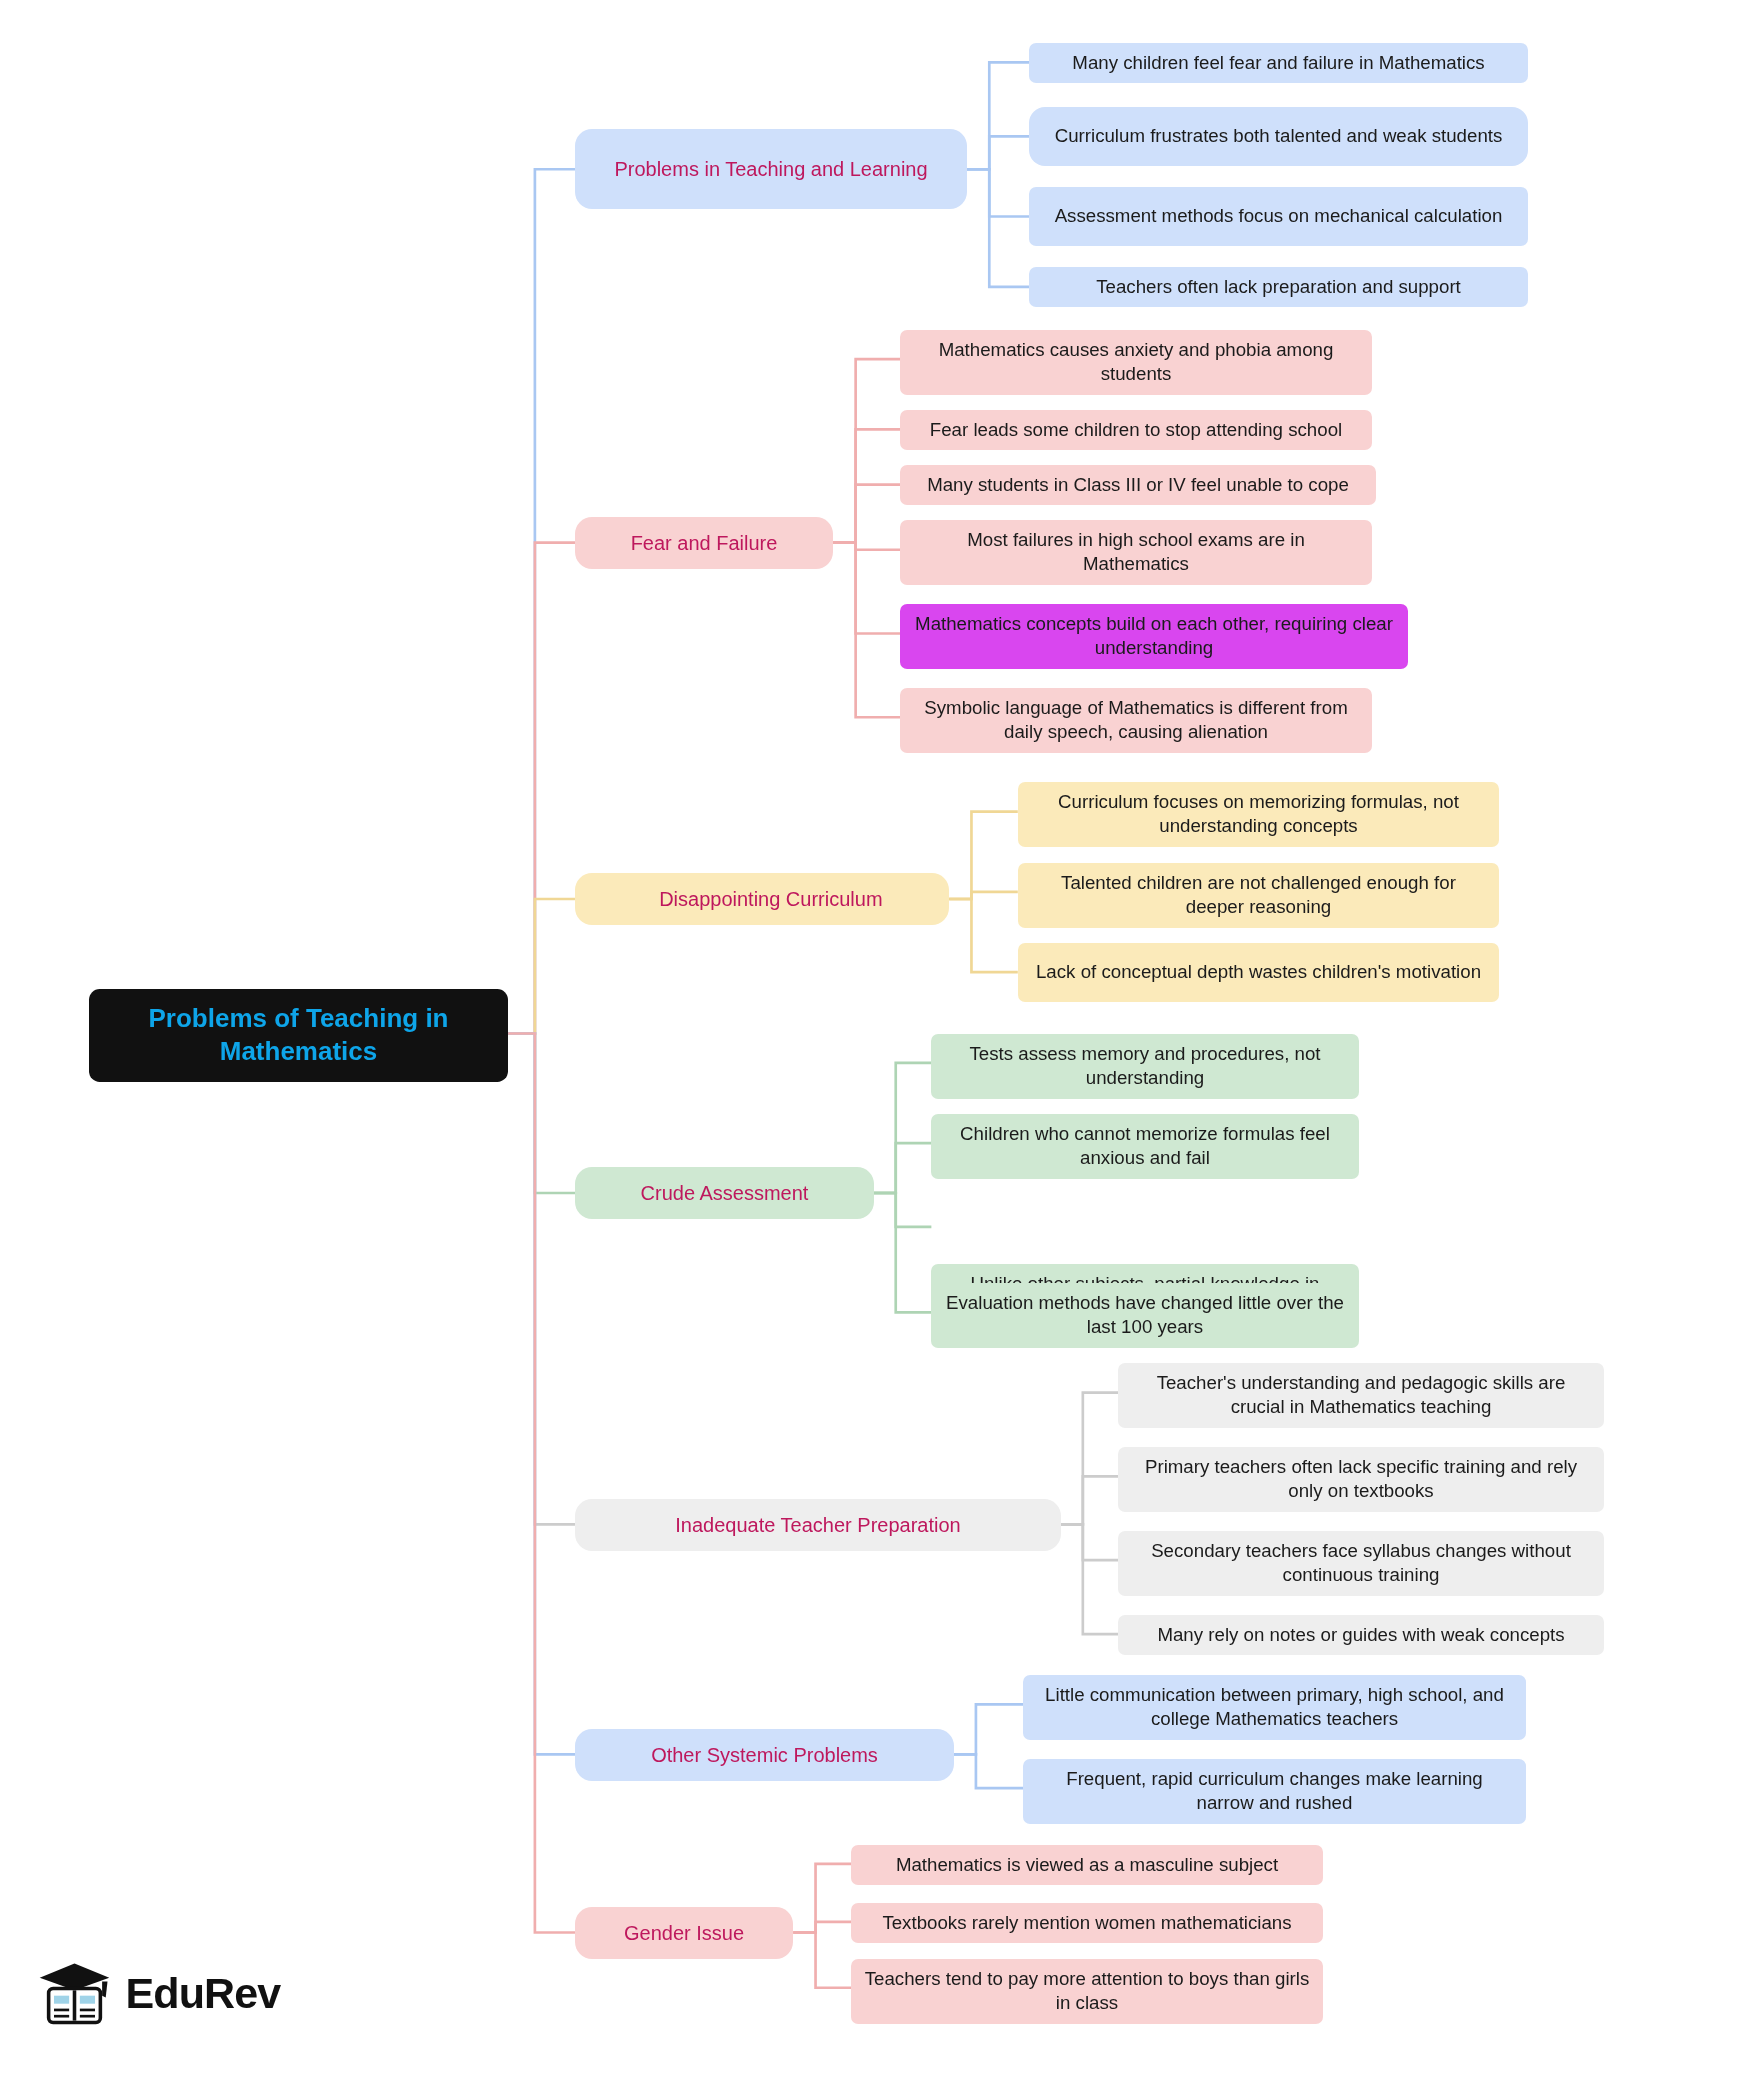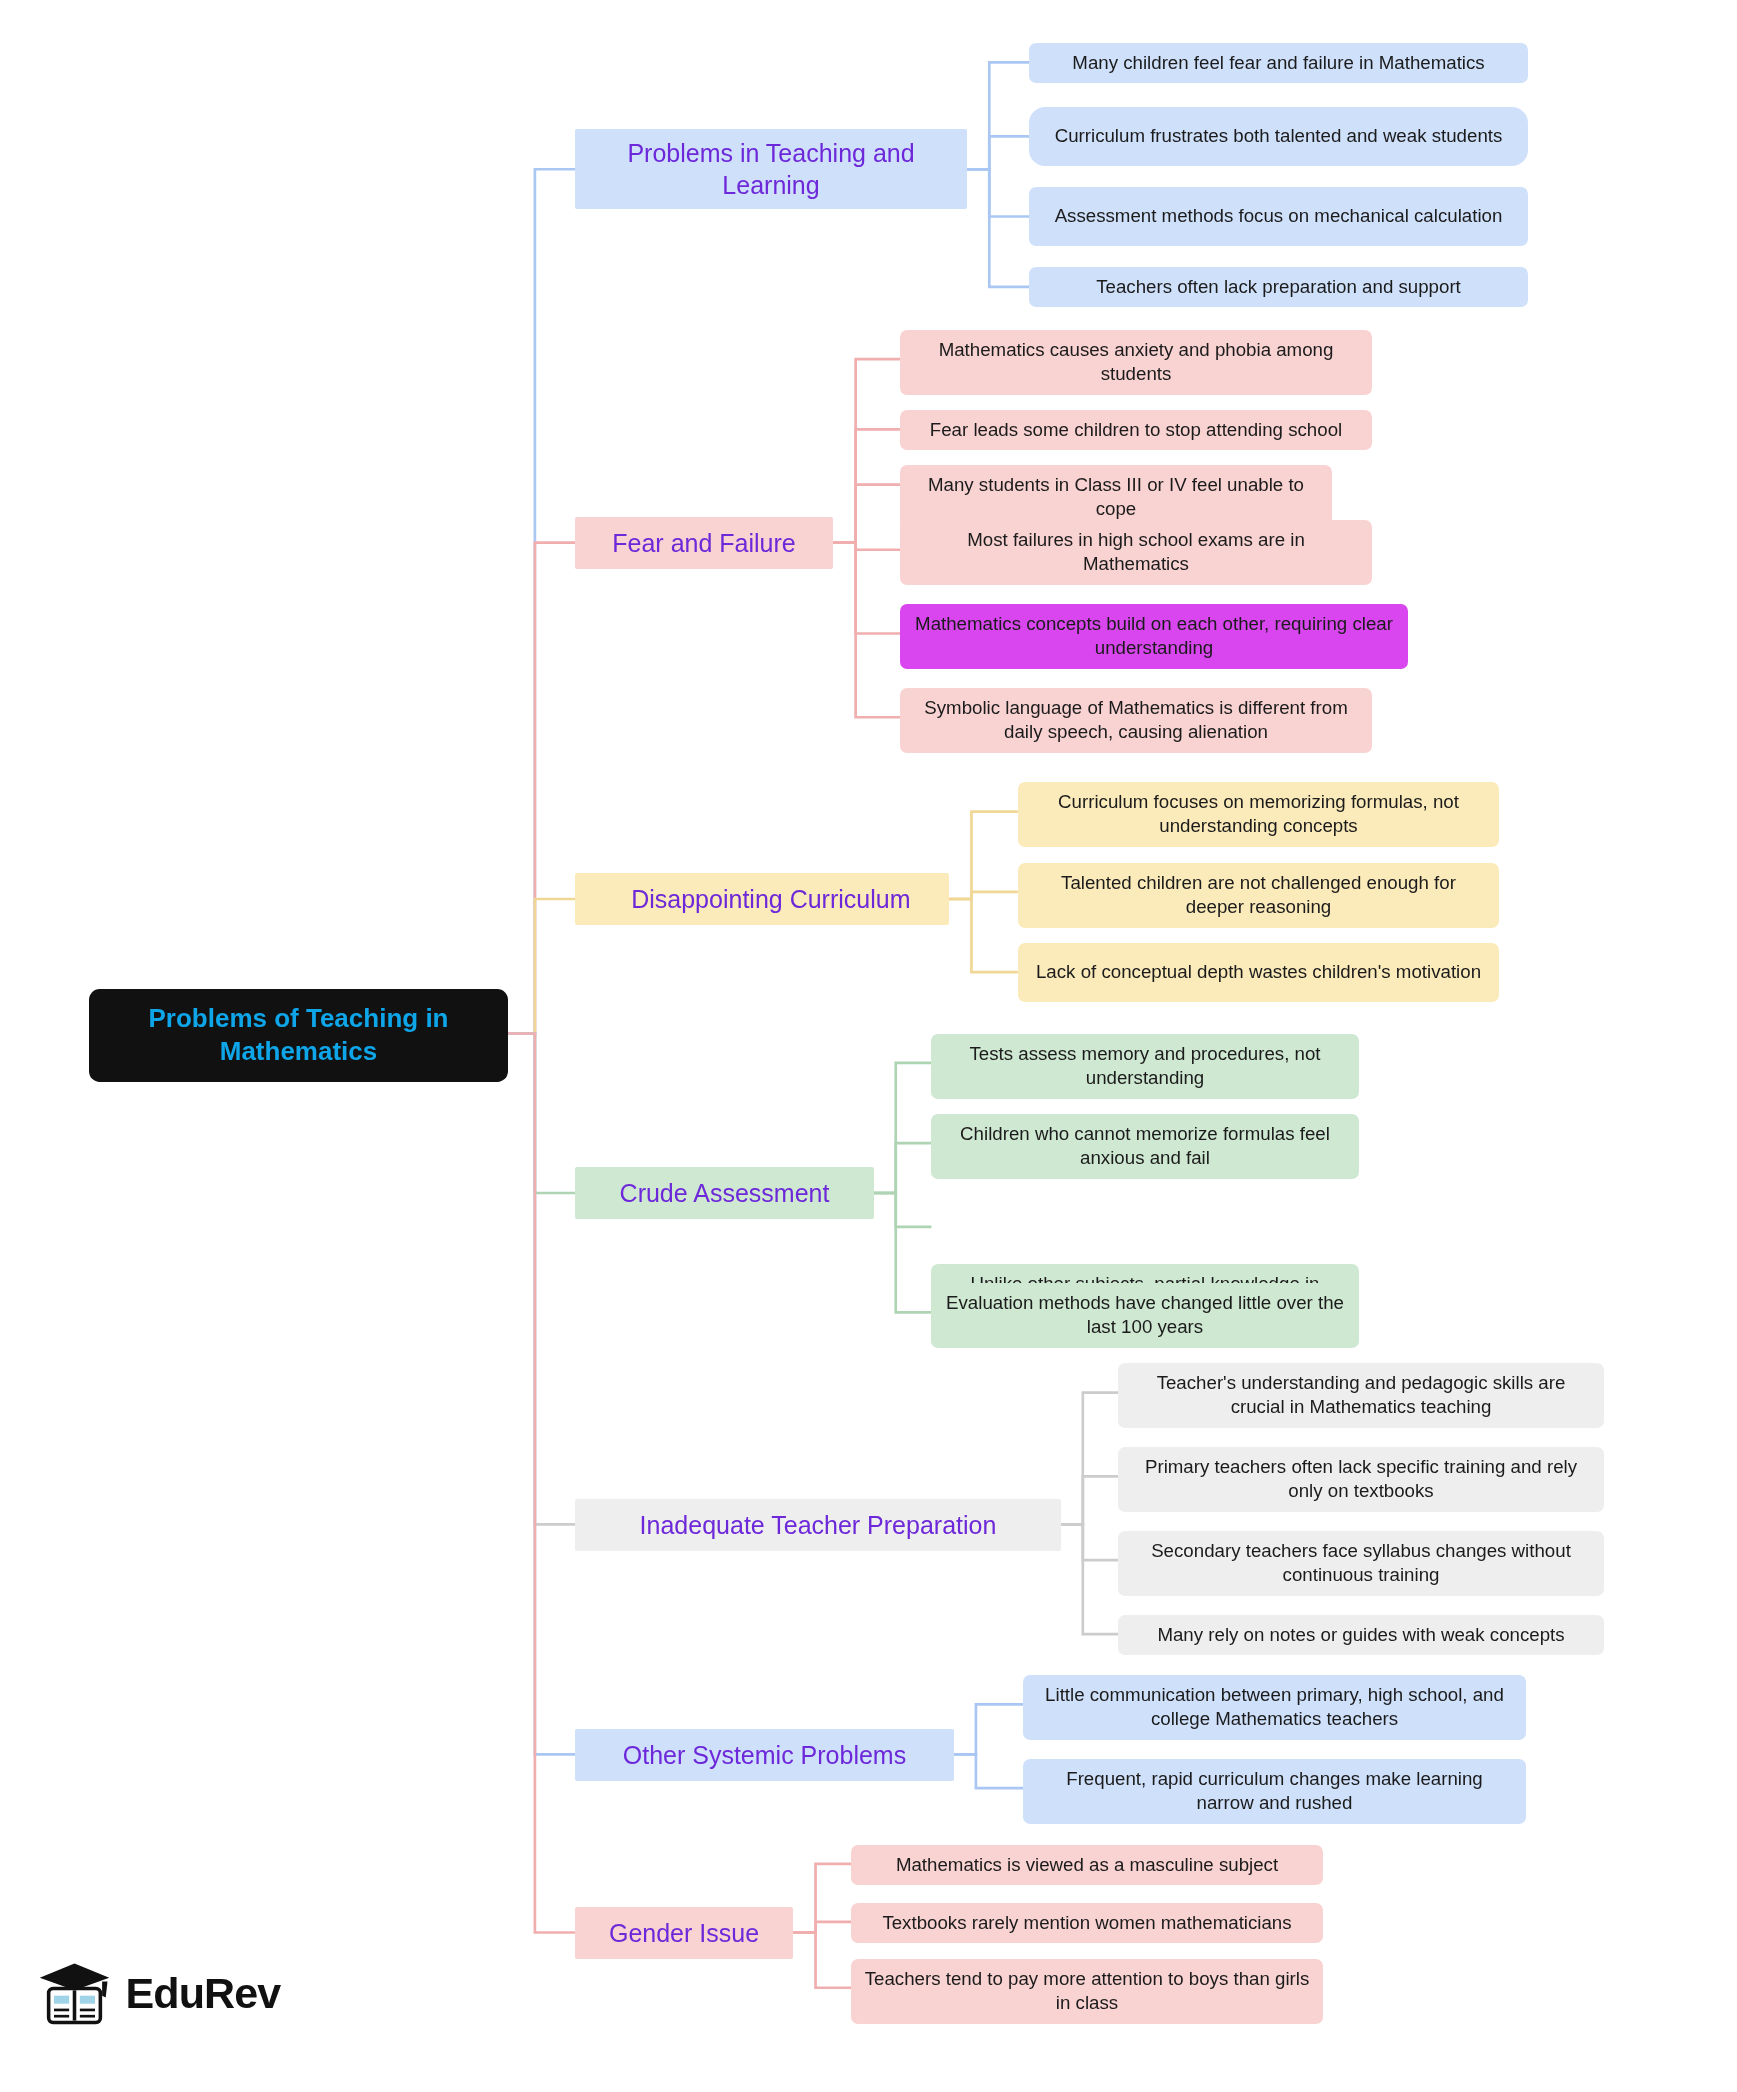--- a/index.html
+++ b/index.html
@@ -38,24 +38,24 @@
   }
   .center-node {
     background: #111111;
     color: #ffffff;
     font-size: 26px;
     font-weight: bold;
     padding: 12.5px 16px;
     border-radius: 10.7px;
   }
   .branch-node {
-    font-size: 25px;
-    color: #6d28d9;
+    font-size: 20px;
+    color: #be185d;
     padding: 7.1px 14.3px;
-    border-radius: 2px;
+    border-radius: 17px;
   }
   .leaf-node {
     font-size: 18.7px;
     color: #1b1b1b;
     padding: 8px 12.5px;
     border-radius: 7.1px;
   }
   .logo {
     position: absolute;
     left: 36px;
@@ -112,21 +112,21 @@
     </svg>
 <div class="node center-node" style="left: 89px; top: 989px; width: 419px; min-height: 89px; background: rgb(17, 17, 17); color: #0ea5e9;">Problems of Teaching in Mathematics</div>
     <div class="node branch-node" style="left: 575px; top: 129px; width: 392px; min-height: 80px; background: rgb(207, 224, 251);">Problems in Teaching and Learning</div>
     <div class="node leaf-node" style="left: 1029px; top: 43px; width: 499px; min-height: 39px; background: rgb(207, 224, 251);">Many children feel fear and failure in Mathematics</div>
     <div class="node leaf-node" style="left: 1029px; top: 107px; width: 499px; min-height: 59px; background: rgb(207, 224, 251); border-radius: 16px;">Curriculum frustrates both talented and weak students</div>
     <div class="node leaf-node" style="left: 1029px; top: 187px; width: 499px; min-height: 59px; background: rgb(207, 224, 251);">Assessment methods focus on mechanical calculation</div>
     <div class="node leaf-node" style="left: 1029px; top: 267px; width: 499px; min-height: 39px; background: rgb(207, 224, 251);">Teachers often lack preparation and support</div>
     <div class="node branch-node" style="left: 575px; top: 517px; width: 258px; min-height: 52px; background: rgb(249, 210, 210);">Fear and Failure</div>
     <div class="node leaf-node" style="left: 900px; top: 330px; width: 472px; min-height: 59px; background: rgb(249, 210, 210);">Mathematics causes anxiety and phobia among students</div>
     <div class="node leaf-node" style="left: 900px; top: 410px; width: 472px; min-height: 39px; background: rgb(249, 210, 210);">Fear leads some children to stop attending school</div>
-    <div class="node leaf-node" style="left: 900px; top: 465px; width: 432px; min-height: 39px; background: rgb(249, 210, 210);">Many students in Class III or IV feel unable to cope</div>
+    <div class="node leaf-node" style="left: 900px; top: 465px; width: 476px; min-height: 39px; background: rgb(249, 210, 210);">Many students in Class III or IV feel unable to cope</div>
     <div class="node leaf-node" style="left: 900px; top: 520px; width: 472px; min-height: 59px; background: rgb(249, 210, 210);">Most failures in high school exams are in Mathematics</div>
     <div class="node leaf-node" style="left: 900px; top: 604px; width: 508px; min-height: 59px; background: #d946ef;">Mathematics concepts build on each other, requiring clear understanding</div>
     <div class="node leaf-node" style="left: 900px; top: 688px; width: 472px; min-height: 59px; background: rgb(249, 210, 210);">Symbolic language of Mathematics is different from daily speech, causing alienation</div>
     <div class="node branch-node" style="left: 575px; top: 873px; width: 374px; min-height: 52px; background: rgb(251, 234, 186); padding-left: 32px;">Disappointing Curriculum</div>
     <div class="node leaf-node" style="left: 1018px; top: 782px; width: 481px; min-height: 59px; background: rgb(251, 234, 186);">Curriculum focuses on memorizing formulas, not understanding concepts</div>
     <div class="node leaf-node" style="left: 1018px; top: 863px; width: 481px; min-height: 59px; background: rgb(251, 234, 186);">Talented children are not challenged enough for deeper reasoning</div>
     <div class="node leaf-node" style="left: 1018px; top: 943px; width: 481px; min-height: 59px; background: rgb(251, 234, 186);">Lack of conceptual depth wastes children's motivation</div>
     <div class="node branch-node" style="left: 575px; top: 1167px; width: 299px; min-height: 52px; background: rgb(207, 232, 210);">Crude Assessment</div>
     <div class="node leaf-node" style="left: 931px; top: 1034px; width: 428px; min-height: 59px; background: rgb(207, 232, 210);">Tests assess memory and procedures, not understanding</div>
     <div class="node leaf-node" style="left: 931px; top: 1114px; width: 428px; min-height: 59px; background: rgb(207, 232, 210);">Children who cannot memorize formulas feel anxious and fail</div>

